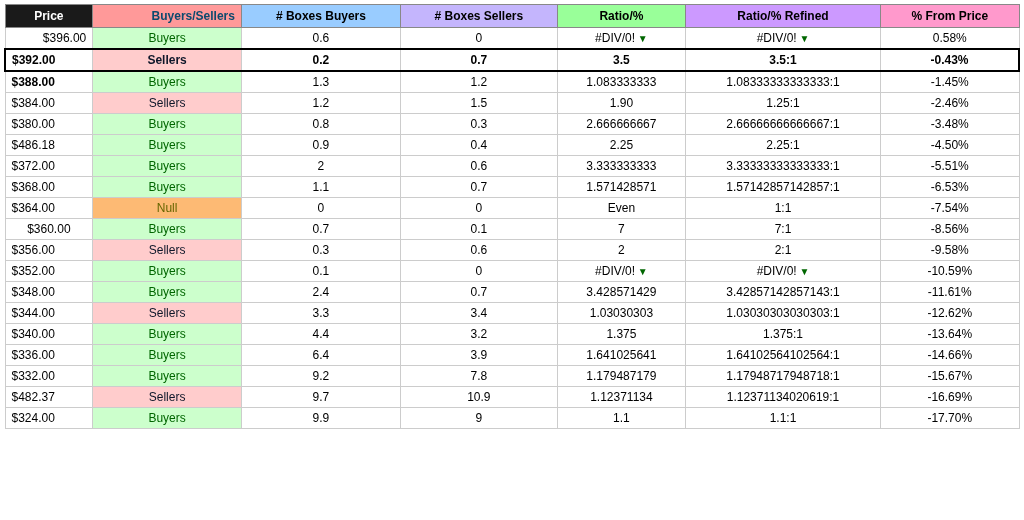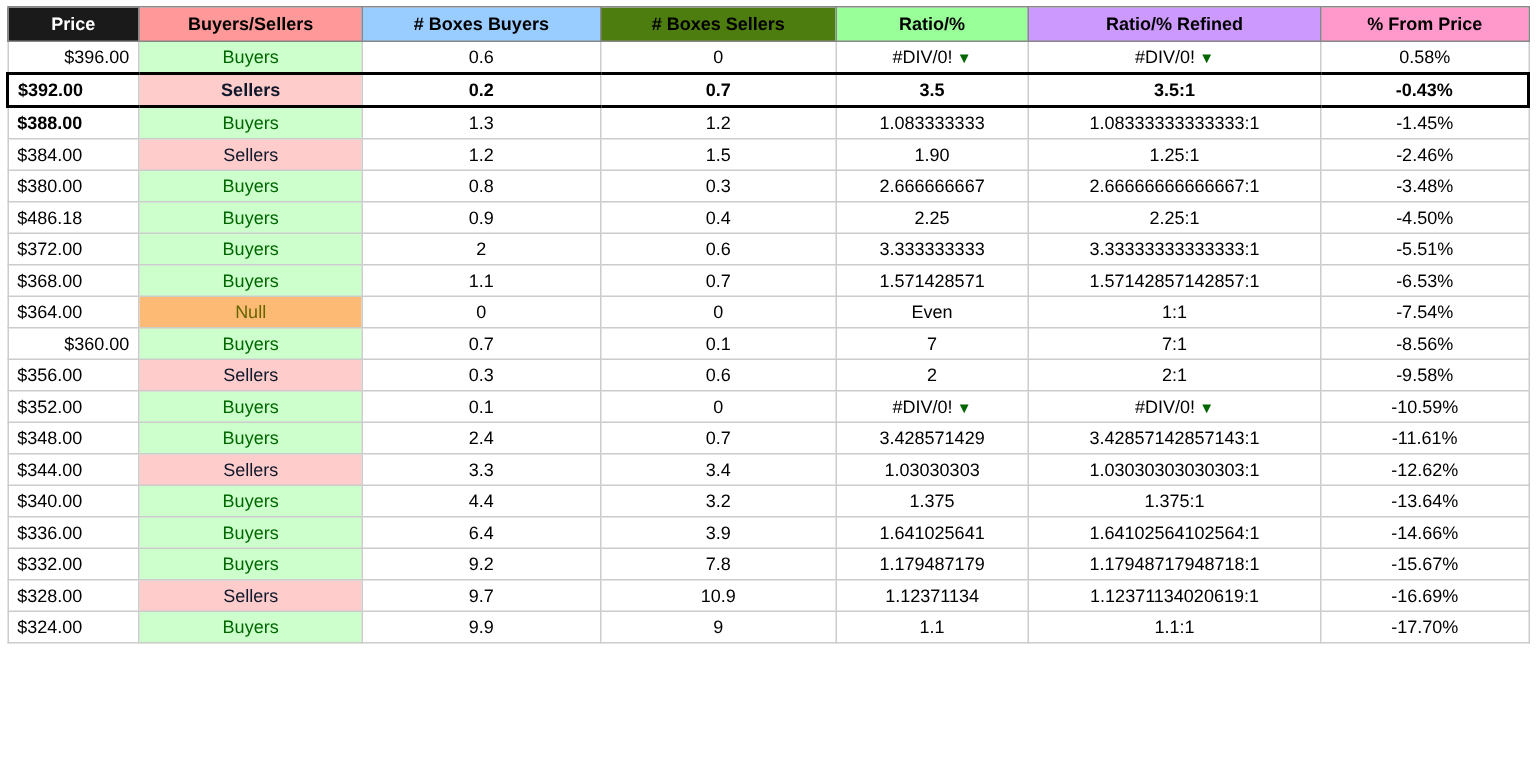--- a/index.html
+++ b/index.html
@@ -19,23 +19,23 @@
     th {
       background: #4a4a4a;
       color: #fff;
       padding: 4px 6px;
       text-align: center;
       border: 1px solid #888;
       font-weight: bold;
       font-size: 12px;
     }
     th.price-header { background: #1a1a1a; color: #fff; }
-    th.buyers-sellers-header { background: #ff9999; color: #000000; }
+    th.buyers-sellers-header { background: #ff9999; color: #0c4a6e; text-align: right; }
     th.boxes-buyers-header { background: #99ccff; color: #000; }
-    th.boxes-sellers-header { background: #4d7c0f; color: #000; }
+    th.boxes-sellers-header { background: #c4b5fd; color: #000; }
     th.ratio-header { background: #99ff99; color: #000; }
     th.ratio-refined-header { background: #cc99ff; color: #000; }
     th.from-price-header { background: #ff99cc; color: #000; }
 
     td {
       padding: 3px 6px;
       text-align: center;
       border: 1px solid #ccc;
       font-size: 12px;
     }
@@ -152,21 +152,21 @@
       <tr>
         <td style="text-align: left; font-weight: normal;">$364.00</td>
         <td class="yellow-bg" style="color: rgb(102, 102, 0);">Null</td>
         <td>0</td>
         <td>0</td>
         <td>Even</td>
         <td>1:1</td>
         <td>-7.54%</td>
       </tr>
       <tr>
-        <td style="text-align: right; font-weight: normal;">$360.00</td>
+        <td style="text-align: center; font-weight: normal;">$360.00</td>
         <td class="light-green-bg green-text">Buyers</td>
         <td>0.7</td>
         <td>0.1</td>
         <td>7</td>
         <td>7:1</td>
         <td>-8.56%</td>
       </tr>
       <tr>
         <td style="text-align: left; font-weight: normal;">$356.00</td>
         <td class="light-red-bg red-text">Sellers</td>
@@ -224,21 +224,21 @@
       <tr>
         <td style="text-align: left; font-weight: normal;">$332.00</td>
         <td class="light-green-bg green-text">Buyers</td>
         <td>9.2</td>
         <td>7.8</td>
         <td>1.179487179</td>
         <td>1.17948717948718:1</td>
         <td>-15.67%</td>
       </tr>
       <tr>
-        <td style="text-align: left; font-weight: normal;">$328.00</td>
+        <td style="text-align: left; font-weight: normal;">$482.37</td>
         <td class="light-red-bg red-text">Sellers</td>
         <td>9.7</td>
         <td>10.9</td>
         <td>1.12371134</td>
         <td>1.12371134020619:1</td>
         <td>-16.69%</td>
       </tr>
       <tr>
         <td style="text-align: left; font-weight: normal;">$324.00</td>
         <td class="light-green-bg green-text">Buyers</td>

